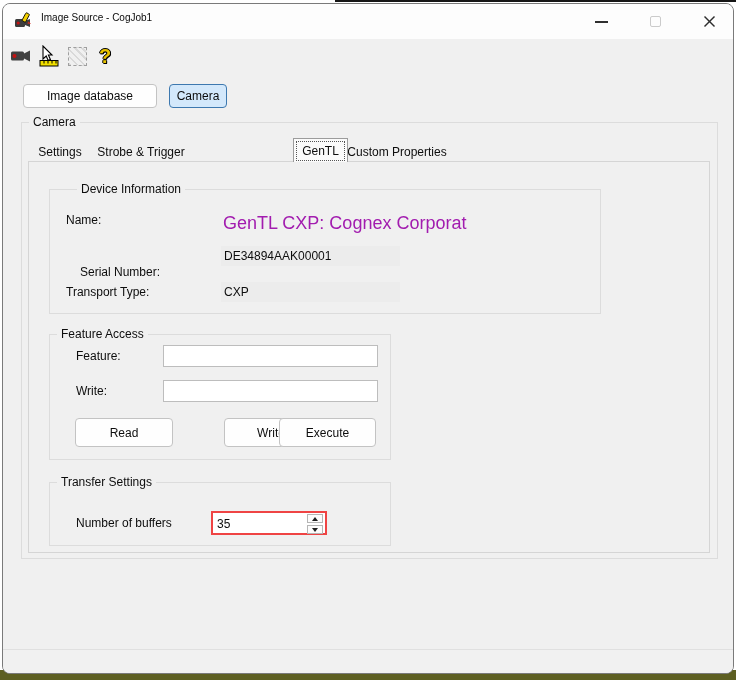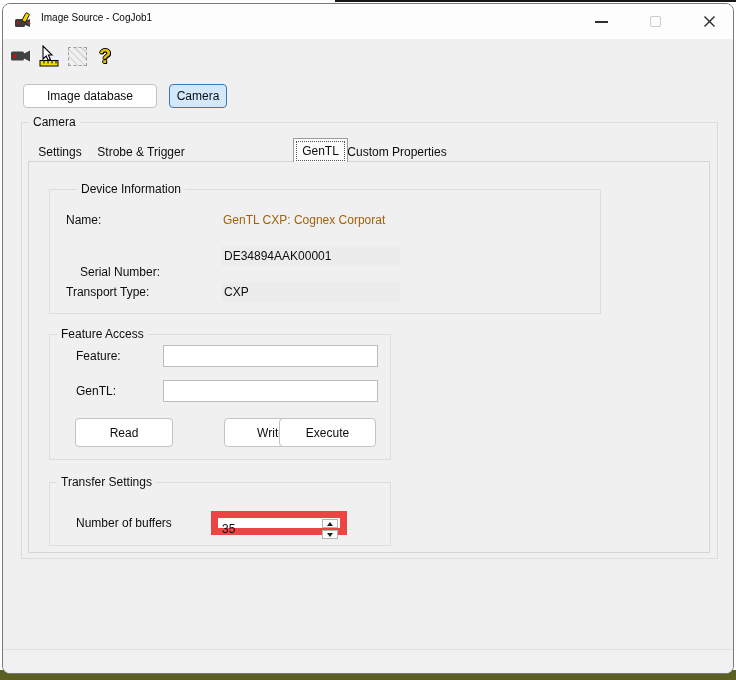--- a/index.html
+++ b/index.html
@@ -81,21 +81,21 @@
 
   .tab-page { left:25px; top:157px; width:682px; height:392px; border:1px solid #d5d5d5; background:#f0f0f0; z-index:2; }
 
   
   .gb-devinfo { left:46px; top:185px; width:552px; height:125px; z-index:4; }
   .gb-devinfo-label { left:54px; top:178px; z-index:5;margin-left:20px; }
   .fld-label { font-size:12px; color:#0d0d0d; white-space:nowrap; z-index:5; }
   .lbl-name      { left:63px; top:209px;text-align:center; }
   .lbl-serial    { left:63px; top:261px;margin-left:14px; }
   .lbl-transport { left:63px; top:281px; }
-  .val-name { left:220px; top:209px; font-size:12px; color:#a16207; white-space:nowrap; z-index:5; }
+  .val-name { left:220px; top:209px; font-size:18px; color:#a21caf; white-space:nowrap; z-index:5; }
   .ro-field {
     background:#ececec; font-size:12px; color:#0d0d0d;
     display:flex; align-items:center; padding-left:3px; white-space:nowrap; z-index:5;
   }
   .fld-serial    { left:218px; top:242px; width:179px; height:20px; }
   .fld-transport { left:218px; top:278px; width:179px; height:20px; }
 
   
   .gb-feature { left:46px; top:330px; width:342px; height:126px; z-index:4; }
   .gb-feature-label { left:54px; top:323px; z-index:5; }
@@ -109,21 +109,21 @@
   .inp-value   { left:160px; top:376px; width:215px; height:22px; }
   .cmd-btn { height:29px; z-index:5; }
   .btn-read    { left:64px;  top:414px; width:98px;margin-left:8px; }
   .btn-write   { left:173px; top:414px; width:94px;margin-left:48px; }
   .btn-execute { left:276px; top:414px; width:97px; }
 
   
   .gb-transfer { left:46px; top:478px; width:342px; height:64px; z-index:4; }
   .gb-transfer-label { left:54px; top:471px; z-index:5; }
   .lbl-buffers { left:73px; top:512px; }
-  .spinner { left:208px; top:507px; width:136px; height:24px; border:7px solid #ef4444; background:#ffffff; z-index:5; }
+  .spinner { left:208px; top:507px; width:116px; height:24px; border:2px solid #ef4444; background:#ffffff; z-index:5; }
   .spinner-input {
     position:absolute; left:0; top:0; width:124px; height:22px; border:none; outline:none;
     font-family:"Liberation Sans", sans-serif; font-size:12px; color:#0d0d0d; padding:0 4px; background:transparent;
   }
   .spin-col { position:absolute; right:1px; top:1px; width:18px; height:20px; }
   .spin-btn {
     position:absolute; left:1px; width:16px; height:9px; background:#fcfcfc; border:1px solid #b5b5b5;
     display:flex; align-items:center; justify-content:center;
   }
   .spin-up { top:0; } .spin-down { top:11px; }
@@ -233,21 +233,21 @@
     <div class="ro-field fld-transport">
       <span style="position:static">CXP</span>
     </div>
 
     <div class="groupbox gb-feature"></div>
     <span class="group-label gb-feature-label">Feature Access</span>
 
     <span class="fld-label lbl-feature">Feature:</span>
     <input class="text-input inp-feature" type="text" value="" style="">
 
-    <span class="fld-label lbl-value">GenTL:</span>
+    <span class="fld-label lbl-value">Write:</span>
     <input class="text-input inp-value" type="text" value="" style="">
 
     <div class="btn cmd-btn btn-read">
       <span style="position:static">Read</span>
     </div>
     <div class="btn cmd-btn btn-write">
       <span style="position:static">Write</span>
     </div>
     <div class="btn cmd-btn btn-execute">
       <span style="position:static">Execute</span>

